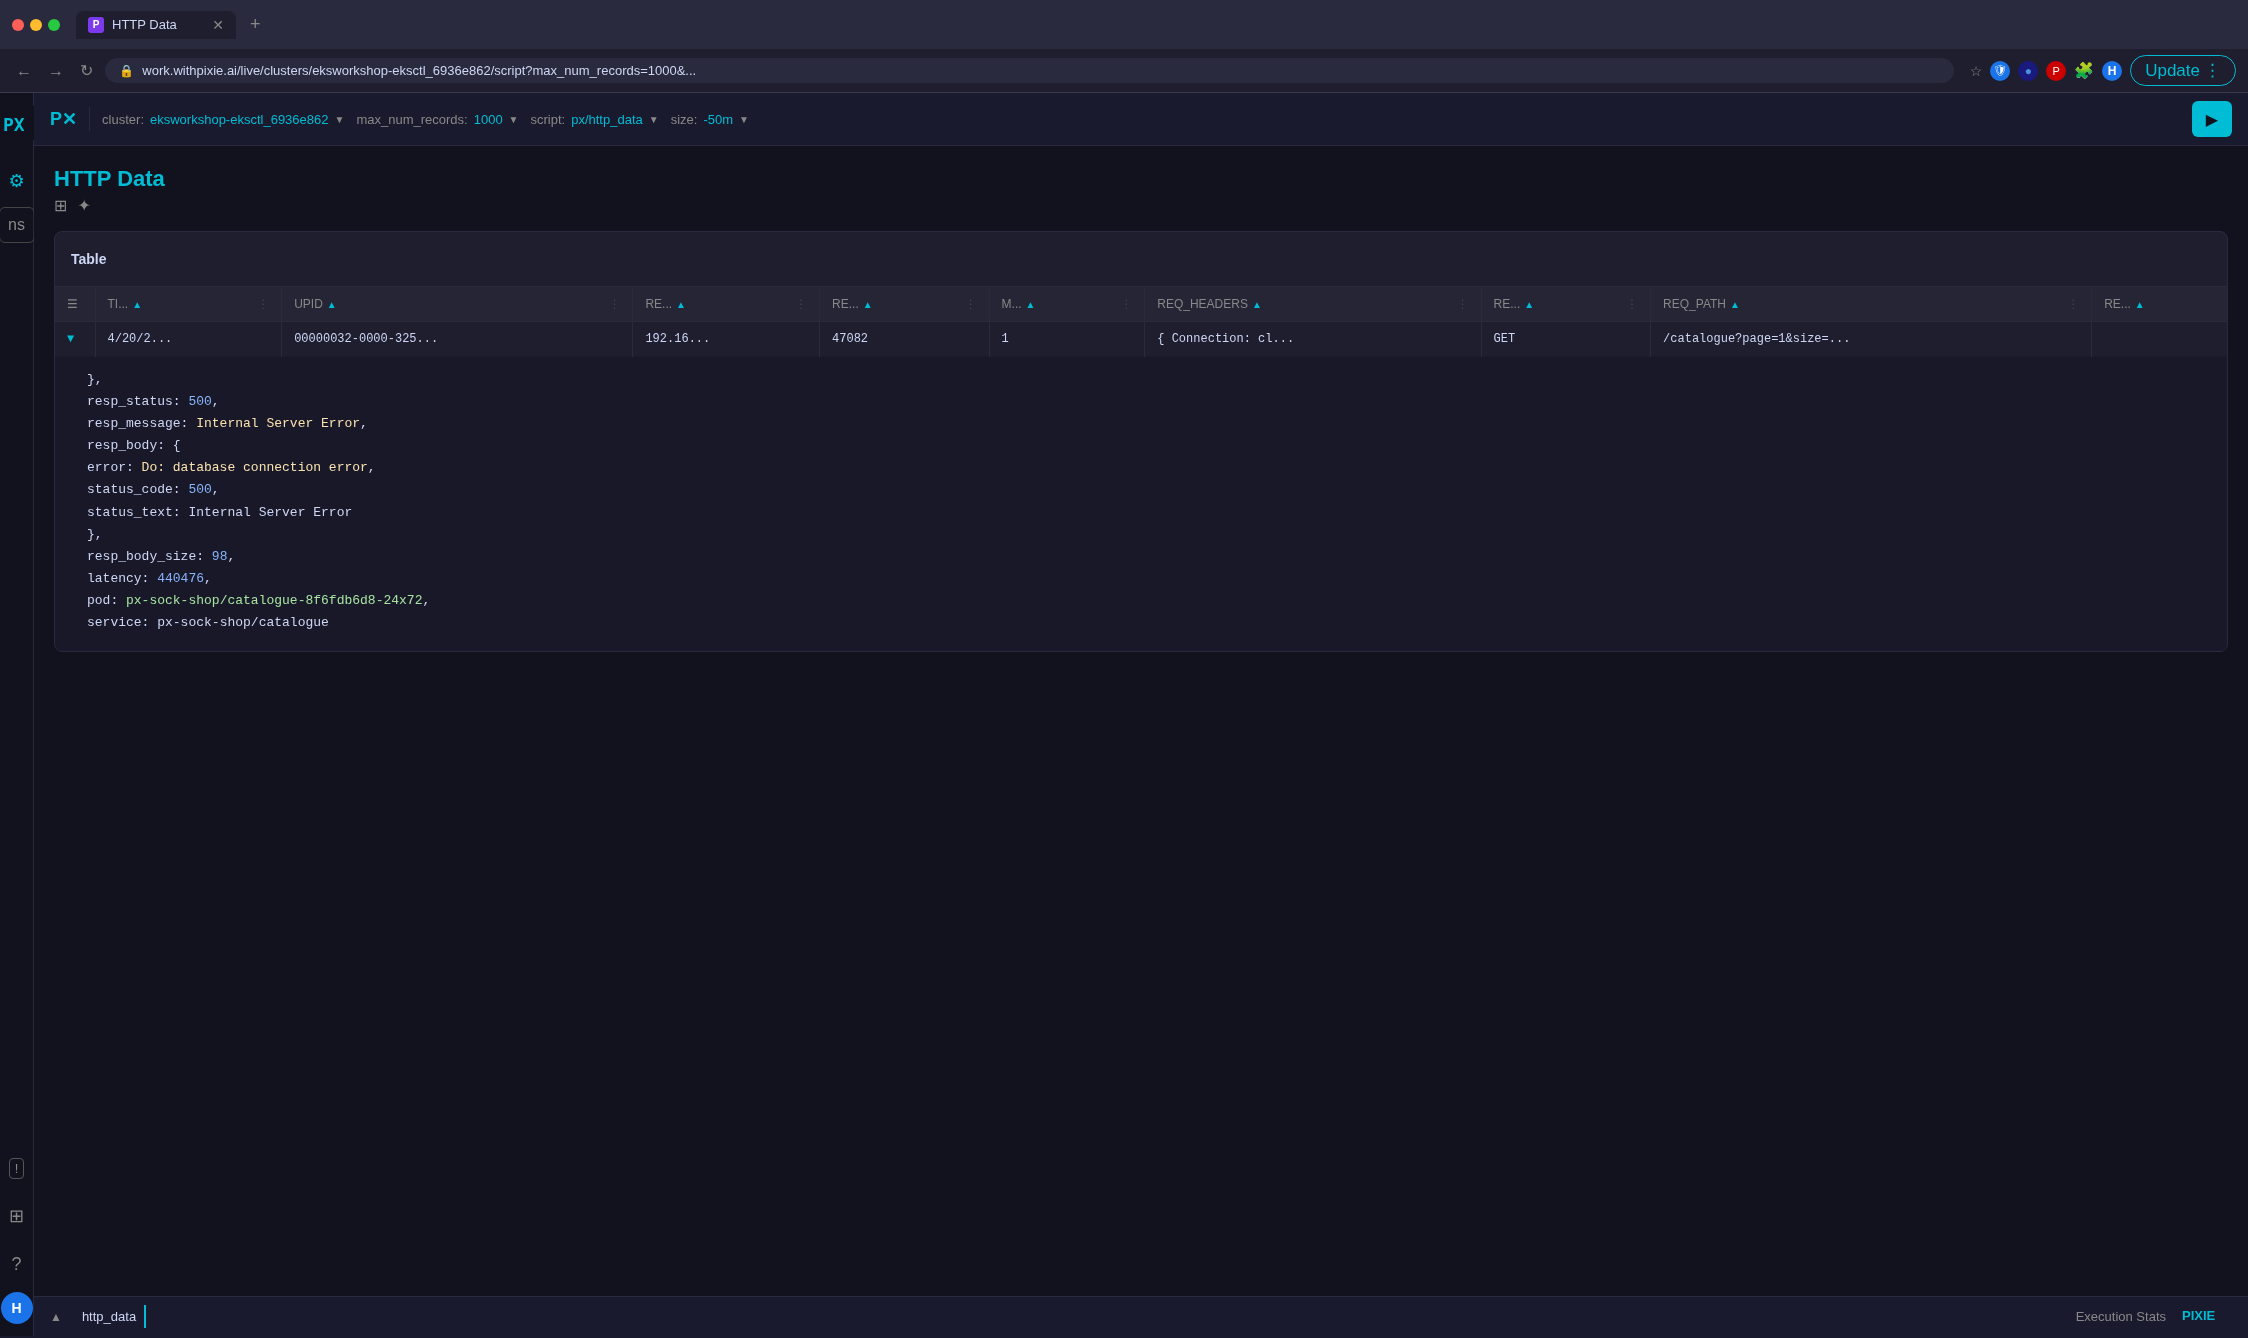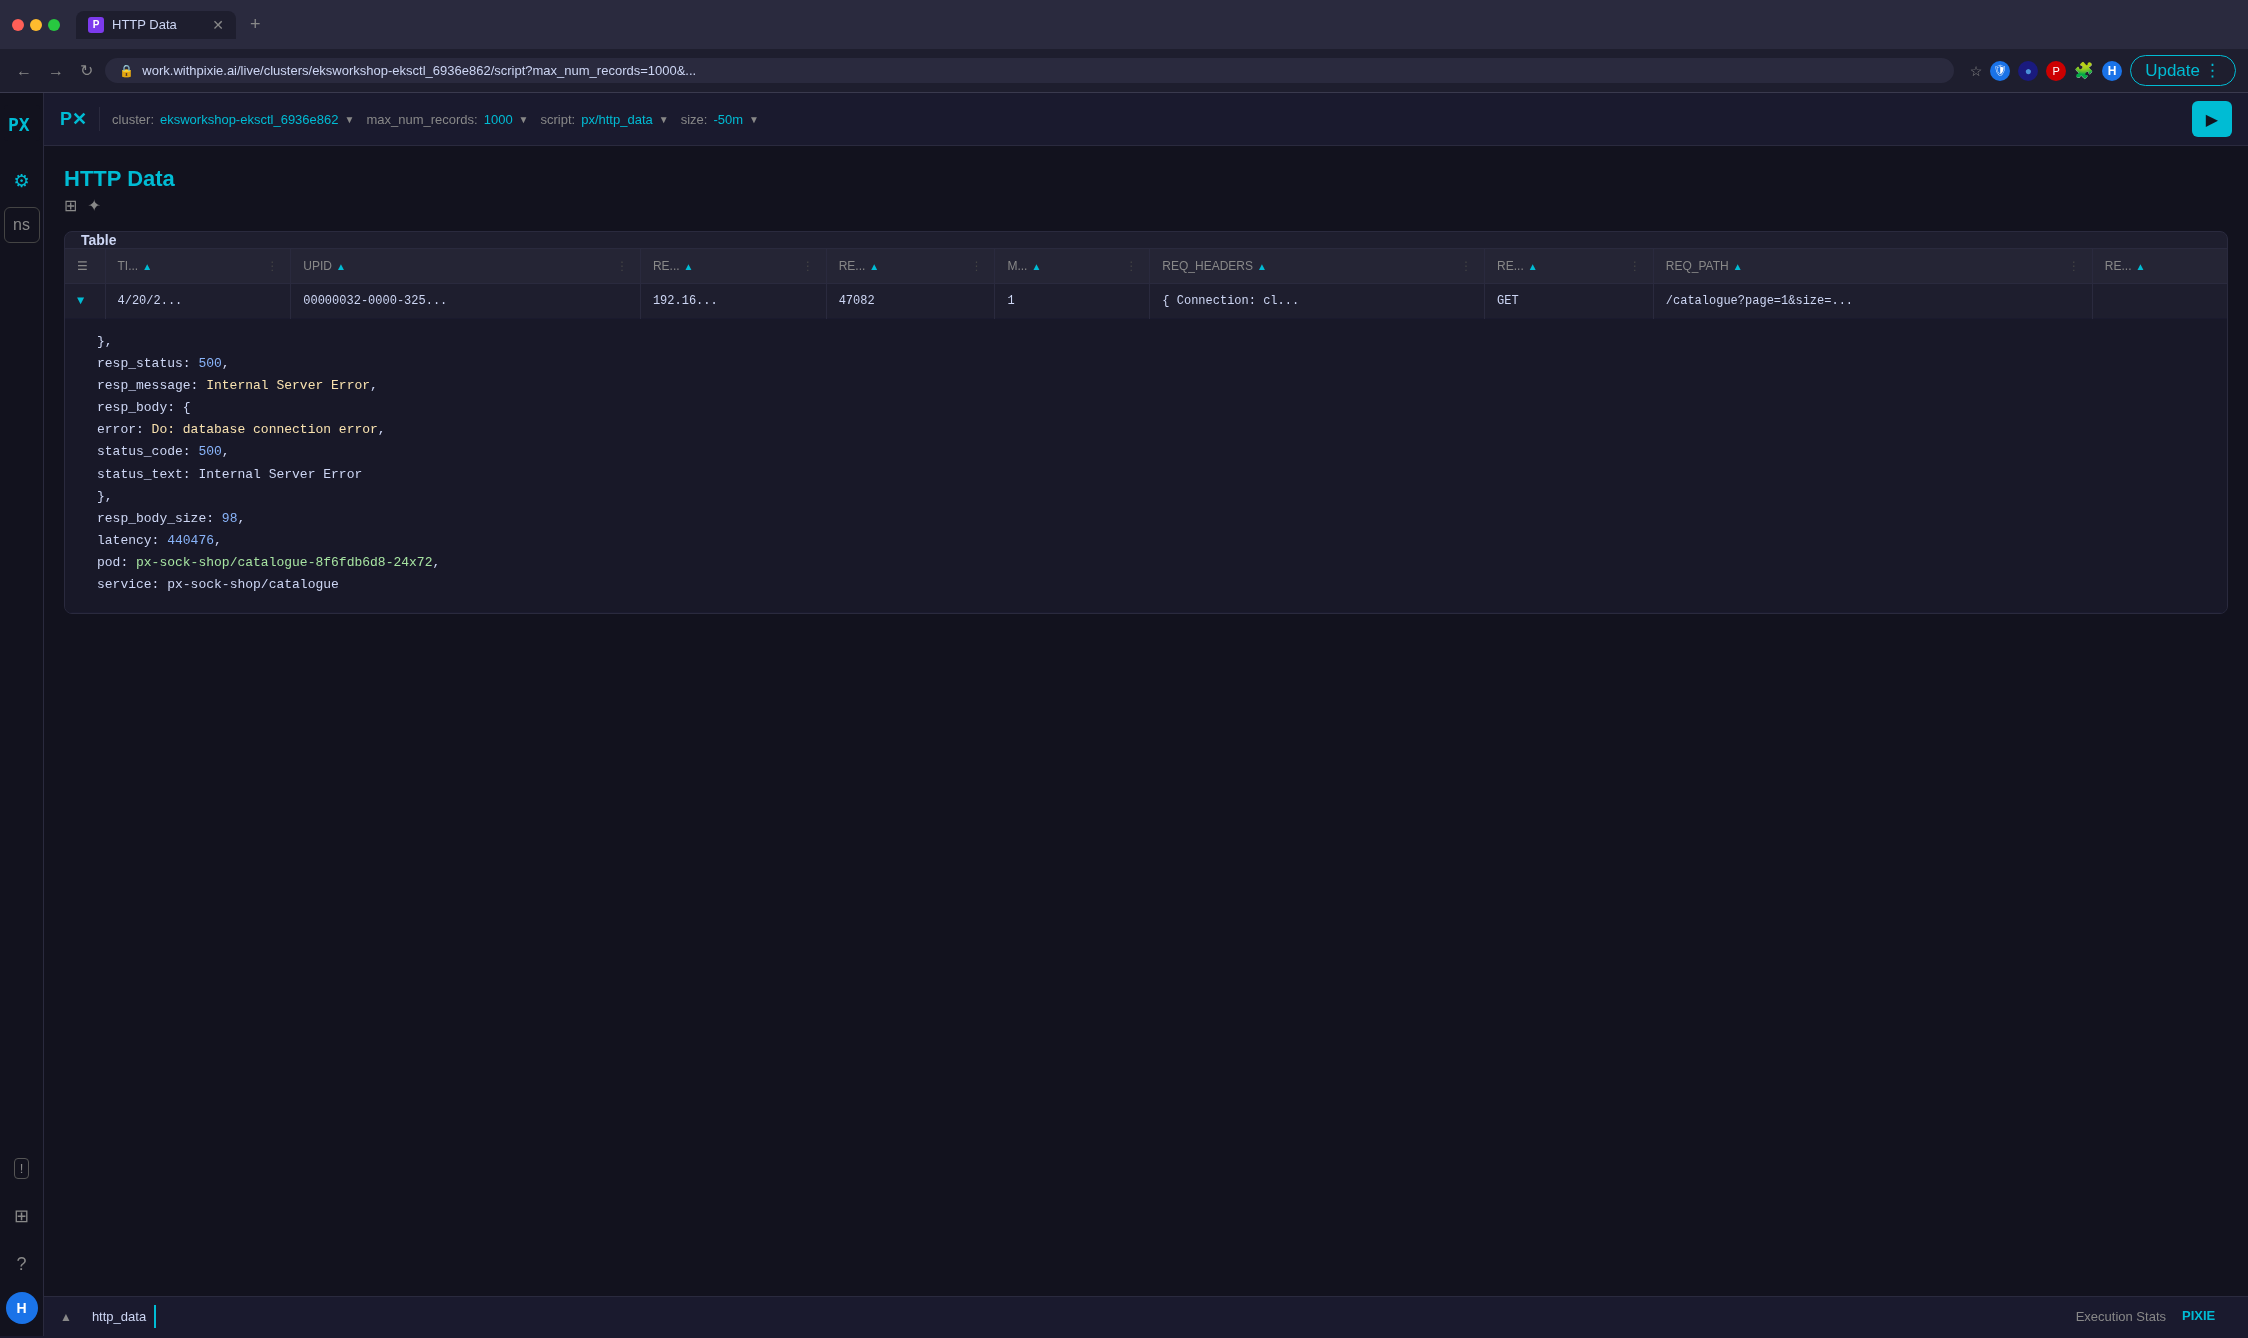--- a/index.html
+++ b/index.html
@@ -149,21 +149,21 @@
     }
 
     
     .app-layout {
       display: flex;
       height: calc(100vh - 95px);
     }
 
     
     .sidebar {
-      width: 44px;
+      width: 34px;
       background: #12121e;
       display: flex;
       flex-direction: column;
       align-items: center;
       padding: 12px 0;
       gap: 4px;
       border-right: 1px solid #2a2a3e;
     }
     .sidebar-item {
       width: 40px;
@@ -298,21 +298,21 @@
     }
 
     
     .table-container {
       background: #1e1e2e;
       border-radius: 8px;
       border: 1px solid #2a2a3e;
       overflow: hidden;
     }
     .table-header-bar {
-      padding: 0 16px;
+      padding: 19px 16px;
       border-bottom: 1px solid #2a2a3e;
       font-size: 14px;
       font-weight: 600;
       color: #cdd6f4;
     }
     .table-wrapper {
       overflow-x: auto;
     }
     table {
       width: 100%;

